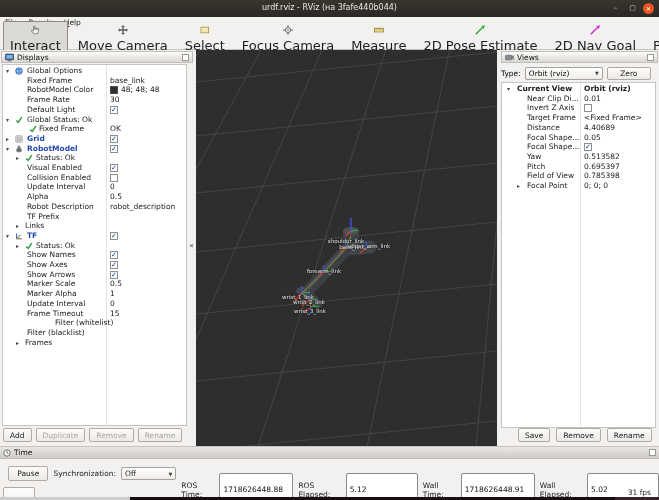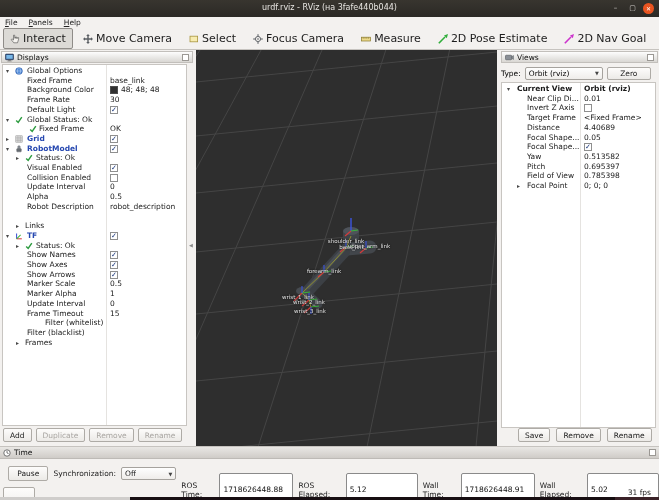--- a/index.html
+++ b/index.html
@@ -8,21 +8,21 @@
   #titlebar{position:absolute;left:0;top:0;width:659px;height:17px;background:linear-gradient(#38352f,#2b2925);}
   #title-text{position:absolute;left:0;top:3px;width:100%;text-align:center;font-size:8px;color:#e8e6e2;}
   .winbtn{position:absolute;top:3px;width:11px;height:11px;border-radius:50%;font-size:7px;line-height:11px;text-align:center;color:#cfccc7;}
   #win-min{right:38px;} #win-max{right:21px;}
   #win-close{right:5px;background:#e95420;color:#fff;font-size:6px;}
   
   #menubar{position:absolute;left:0;top:17px;width:659px;height:11px;background:#f3f1ef;display:flex;align-items:center;gap:11px;padding-left:5px;box-sizing:border-box;font-size:7.5px;color:#222;}
   .menu-item::first-letter{text-decoration:underline;}
   
   #toolbar{position:absolute;left:0;top:28px;width:659px;height:22px;background:#f3f1ef;border-bottom:1px solid #c6c3bf;display:flex;align-items:center;padding-left:3px;box-sizing:border-box;}
-  .tool{display:flex;align-items:center;gap:3px;padding:3px 6px;font-size:11px;color:#1d1d1d;border:1px solid transparent;margin-right:3px;white-space:nowrap;}
+  .tool{display:flex;align-items:center;gap:3px;padding:3px 6px;font-size:13px;color:#1d1d1d;border:1px solid transparent;margin-right:3px;white-space:nowrap;flex-direction:column;}
   .tool.active{background:#dcdad6;border:1px solid #8f8c88;border-radius:2px;}
   .tsep{width:1px;height:14px;background:#c2bfbb;margin:0 7px;}
   .ztool{position:relative;display:flex;align-items:center;padding:2px 4px;margin-right:5px;}
   .ztool .caret{position:absolute;right:-2px;bottom:-2px;font-size:5px;color:#555;}
   
   #main{position:absolute;left:0;top:50px;width:659px;height:396px;}
   .phead{position:absolute;height:12px;background:linear-gradient(#fdfdfd,#d9d7d3);border:1px solid #c2bfbb;font-size:7.5px;display:flex;align-items:center;gap:3px;padding-left:3px;box-sizing:border-box;color:#111;}
   .floatbox{position:absolute;right:3px;top:2px;width:7px;height:7px;background:#fff;border:1px solid #9b9894;box-sizing:border-box;}
   #displays-panel{position:absolute;left:0;top:0;width:196px;height:396px;background:#f3f1ef;}
   #displays-head{left:1px;top:1px;width:192px;}
@@ -199,21 +199,21 @@
                 <line x1="0.8" y1="5" x2="9.2" y2="5" stroke="#bcd4f0" stroke-width="0.7"></line>
               </svg>
             </span>
             <span class="tname" style="left: 24px;">Global Options</span>
           </div>
           <div class="trow" style="top: 10.7px;">
             <span class="tname" style="left: 24px;">Fixed Frame</span>
             <span class="tval" style="left: 107px;">base_link</span>
           </div>
           <div class="trow" style="top: 20.4px;">
-            <span class="tname" style="left: 24px;">Background Color</span>
+            <span class="tname" style="left: 24px;">RobotModel Color</span>
             <span class="swatch" style="left: 107px;"></span>
             <span class="tval" style="left: 118px;">48; 48; 48</span>
           </div>
           <div class="trow" style="top: 30.1px;">
             <span class="tname" style="left: 24px;">Frame Rate</span>
             <span class="tval" style="left: 107px;">30</span>
           </div>
           <div class="trow" style="top: 39.8px;">
             <span class="tname" style="left: 24px;">Default Light</span>
             <span class="cb" style="left: 107px;">✓</span>
@@ -281,20 +281,23 @@
             <span class="tval" style="left: 107px;">0</span>
           </div>
           <div class="trow" style="top: 127.1px;">
             <span class="tname" style="left: 24px;">Alpha</span>
             <span class="tval" style="left: 107px;">0.5</span>
           </div>
           <div class="trow" style="top: 136.8px;">
             <span class="tname" style="left: 24px;">Robot Description</span>
             <span class="tval" style="left: 107px;">robot_description</span>
           </div>
+          <div class="trow" style="top: 146.5px;">
+            <span class="tname" style="left: 24px;">TF Prefix</span>
+          </div>
           <div class="trow" style="top: 156.2px;">
             <span class="exp" style="left: 13px;">▸</span>
             <span class="tname" style="left: 22px;">Links</span>
           </div>
           <div class="trow" style="top: 165.9px;">
             <span class="exp" style="left: 3px;">▾</span>
             <span class="ticon" style="left: 12px;">
               <svg width="8" height="8" viewBox="0 0 10 10">
                 <line x1="2" y1="8.5" x2="2" y2="2" stroke="#3b52d4" stroke-width="1.3"></line>
                 <line x1="2" y1="8.5" x2="8.5" y2="8.5" stroke="#d43b3b" stroke-width="1.3"></line>
@@ -335,21 +338,21 @@
           </div>
           <div class="trow" style="top: 233.8px;">
             <span class="tname" style="left: 24px;">Update Interval</span>
             <span class="tval" style="left: 107px;">0</span>
           </div>
           <div class="trow" style="top: 243.5px;">
             <span class="tname" style="left: 24px;">Frame Timeout</span>
             <span class="tval" style="left: 107px;">15</span>
           </div>
           <div class="trow" style="top: 253.2px;">
-            <span class="tname" style="left: 30px; padding-left: 12px;">Filter (whitelist)</span>
+            <span class="tname" style="left: 40px; padding-left: 12px;">Filter (whitelist)</span>
           </div>
           <div class="trow" style="top: 262.9px;">
             <span class="tname" style="left: 24px;">Filter (blacklist)</span>
           </div>
           <div class="trow" style="top: 272.6px;">
             <span class="exp" style="left: 13px;">▸</span>
             <span class="tname" style="left: 22px;">Frames</span>
           </div>
         </div>
       <div class="panel-buttons" id="displays-buttons">

